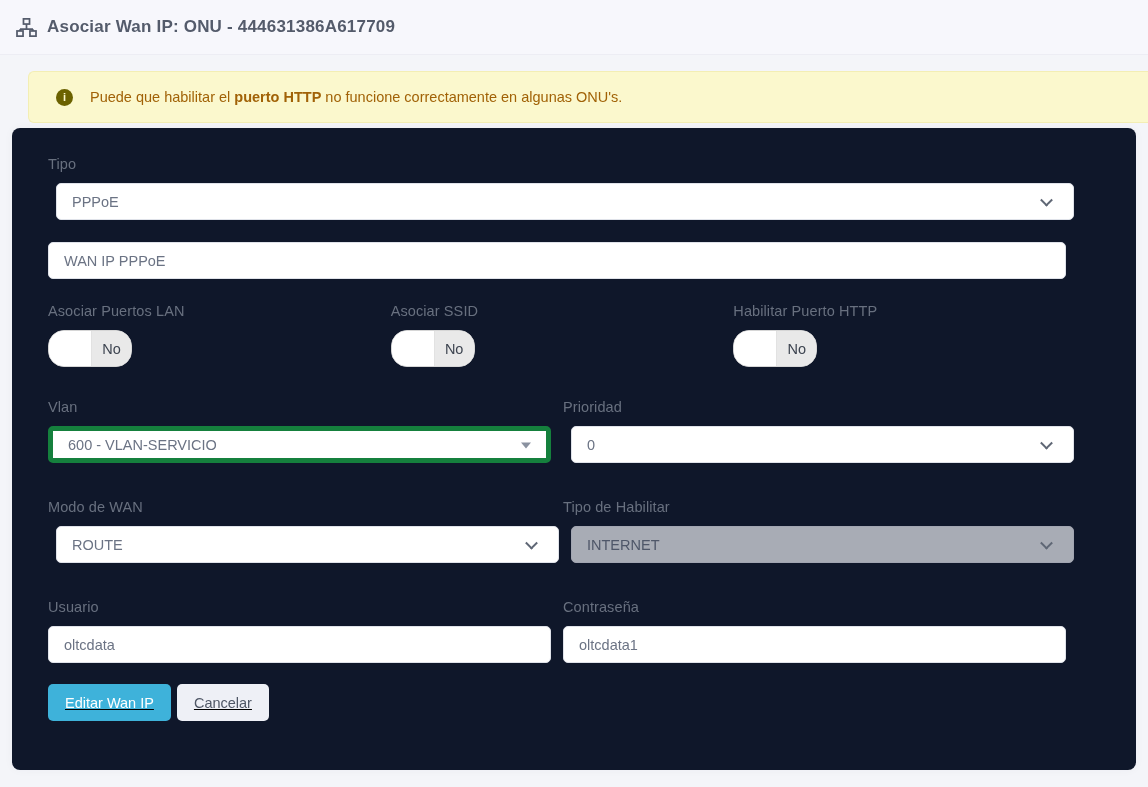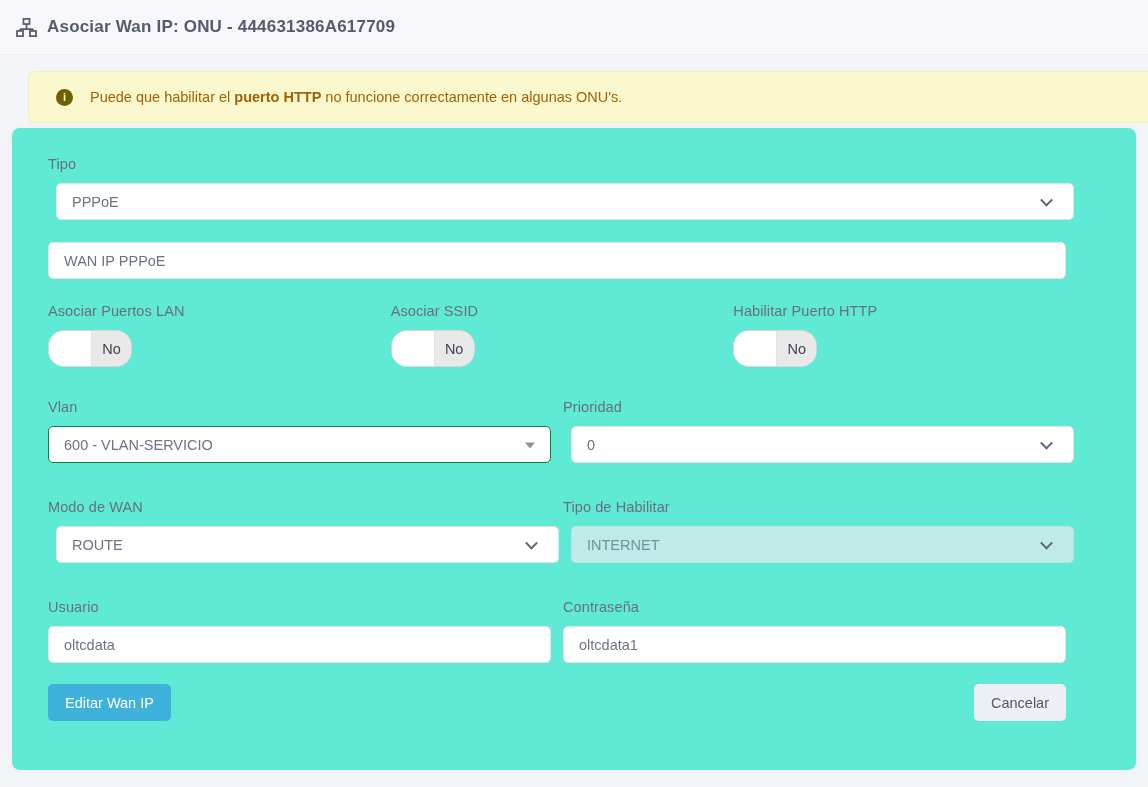--- a/index.html
+++ b/index.html
@@ -29,21 +29,21 @@
   }
   .info-icon{
     width:17px;height:17px;border-radius:50%;background:#6b6200;
     color:#fbf8cd;font-size:11px;font-weight:bold;line-height:17px;
     text-align:center;flex:0 0 auto;font-style:normal;
   }
   .alert-text{margin:0;font-size:14.5px;color:#a16207;}
   .alert-text b{font-weight:bold;}
   
   .card{
-    margin:0 12px 17px 12px;background:#5eead4;border-radius:8px;
+    margin:0 12px 17px 12px;background:#0f172a;border-radius:8px;
     padding:28px 0 23px 0;box-shadow:0 0 10px rgba(40,40,80,.04);
     box-sizing:border-box;min-height:642px;
   }
   .form-inner{width:1018px;margin-left:36px;}
   .form-group{margin-bottom:24px;}
   .mb-a{margin-bottom:22px;}
   .mb-b{margin-bottom:24px;}
   .mb-c{margin-bottom:32px;}
   .mb-d{margin-bottom:36px;}
   .mb-e{margin-bottom:21px;}
@@ -70,21 +70,21 @@
   }
   .select-wrap select.disabled{background:#e9ebf1;border-color:#e0e2ea;cursor:default;}
   .chevron{
     position:absolute;right:15px;top:50%;width:7px;height:7px;
     border-right:2px solid #5f6775;border-bottom:2px solid #5f6775;
     transform:translateY(-70%) rotate(45deg);pointer-events:none;
   }
   
   .select2{
     position:relative;height:37px;box-sizing:border-box;cursor:pointer;
-    border:1px solid #15803d;border-radius:5px;background:#fff;
+    border:5px solid #15803d;border-radius:5px;background:#fff;
     display:flex;align-items:center;padding:0 34px 0 15px;
     font-size:14.5px;color:#6b7384;
   }
   .caret{
     position:absolute;right:15px;top:50%;transform:translateY(-40%);
     width:0;height:0;border-left:5px solid transparent;
     border-right:5px solid transparent;border-top:6px solid #8a92a0;
     pointer-events:none;
   }
   
@@ -92,21 +92,21 @@
     width:84px;height:37px;box-sizing:border-box;cursor:pointer;
     border:1px solid #d6d6d6;border-radius:16px;background:#fff;
     display:flex;overflow:hidden;
   }
   .toggle-handle{width:42px;background:#ffffff;border-right:1px solid #e2e2e2;}
   .toggle-off{
     flex:1;background:#e9e9e9;color:#3d4450;font-size:14.5px;
     display:flex;align-items:center;justify-content:center;
   }
   
-  .actions{display:flex;justify-content:space-between;gap:20px;}
+  .actions{display:flex;justify-content:flex-start;gap:6px;text-decoration:underline;}
   .btn{
     height:37px;border:none;border-radius:5px;padding:0 17px;
     font-family:"Liberation Sans",sans-serif;font-size:14.5px;cursor:pointer;
   }
   .btn-primary{background:#3eb2da;color:#ffffff;}
   .btn-light{background:#eef0f6;color:#4f5766;}
 </style>
 </head>
 <body>
 

